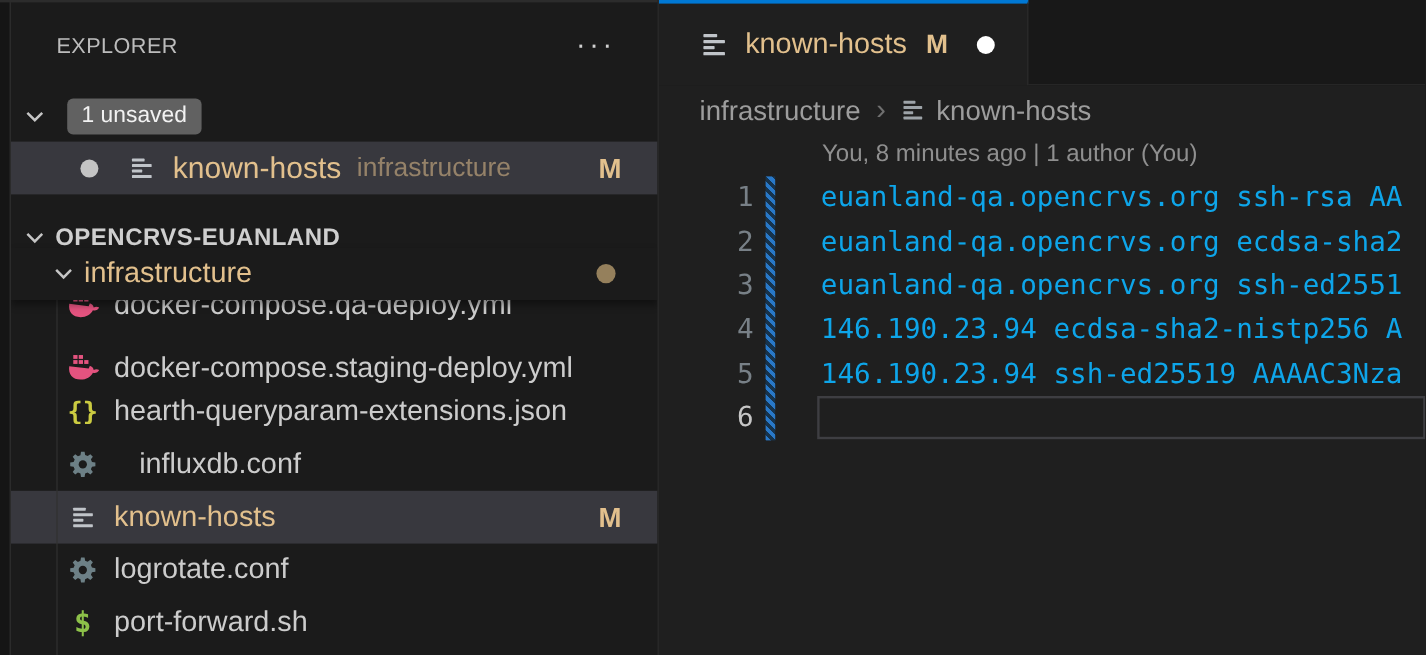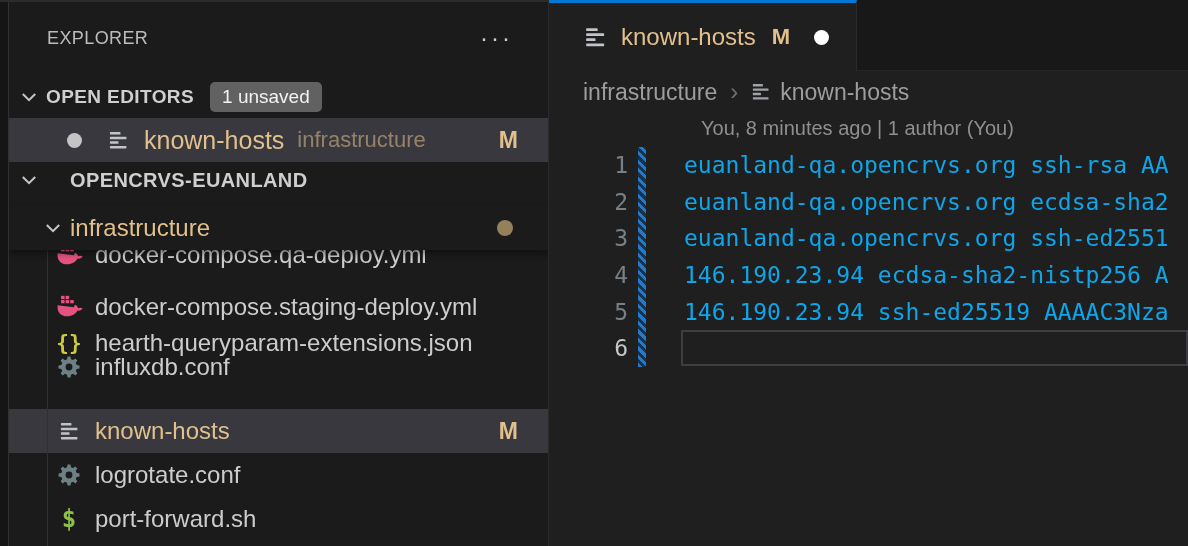--- a/index.html
+++ b/index.html
@@ -17,21 +17,21 @@
   .explorer-header{top:0;height:76px;padding:0 35px 0 38px;font-size:18px;letter-spacing:.4px;color:#bcbcbc;justify-content:space-between;}
   .more{font-size:24px;letter-spacing:3px;color:#d0d0d0;line-height:10px;cursor:pointer;}
   .chev{flex:none;margin-left:9px;}
   .sec-label{margin-left:6px;font-weight:bold;font-size:19px;letter-spacing:.4px;color:#cfcfcf;}
   .badge{margin-left:16px;background:#616161;color:#f2f2f2;font-size:19px;padding:4px 12px;border-radius:5px;}
   .open-ed{top:118px;background:#38383e;}
   .mod-dot{flex:none;width:15px;height:15px;border-radius:50%;background:#c4c4c4;margin-left:58px;}
   .fname{color:#e2c08d;margin-left:12px;white-space:nowrap;}
   .fdesc{color:rgba(226,192,141,.55);font-size:22px;margin-left:13px;white-space:nowrap;}
   .m-badge{position:absolute;right:30px;color:#e2c08d;font-weight:bold;font-size:23px;}
-  .ws-row{top:158px;gap:24px;}
+  .ws-row{top:176px;}
   .sticky{top:206px;background:#1b1b1b;z-index:3;box-shadow:0 4px 6px rgba(0,0,0,.38);}
   .sticky .chev{margin-left:33px;}
   .folder-dot{position:absolute;right:35px;width:16px;height:16px;border-radius:50%;background:#95805c;}
   .file-row{padding-left:46px;}
   .file-ic{flex:none;width:28px;height:28px;display:flex;align-items:center;justify-content:center;margin-right:12px;}
   .file-label{white-space:nowrap;color:#cccccc;}
   .sel{background:#38383e;}
   .sel .file-label{color:#e2c08d;}
   .indent-guide{position:absolute;left:38px;top:250px;bottom:0;width:1px;background:#303030;z-index:2;}
   .glyph-json{font-family:"DejaVu Sans Mono",monospace;font-weight:bold;color:#cbcb41;font-size:21px;}
@@ -42,21 +42,21 @@
   .tabbar{position:absolute;left:0;top:0;width:639px;height:70px;background:#181818;border-bottom:1px solid #262626;box-sizing:content-box;}
   .tab{position:absolute;left:0;top:0;width:308px;height:71px;background:#1f1f1f;border-top:3px solid #0078d4;border-right:1px solid #2b2b2b;
        display:flex;align-items:center;padding-left:32px;box-sizing:border-box;z-index:2;cursor:pointer;}
   .tab .fname{font-size:24px;}
   .tab .m{color:#e2c08d;font-weight:bold;font-size:22px;margin-left:16px;}
   .tab-dot{width:15px;height:15px;border-radius:50%;background:#ffffff;margin-left:24px;cursor:pointer;}
   .breadcrumbs{position:absolute;left:0;top:71px;height:42px;display:flex;align-items:center;padding-left:34px;font-size:23px;color:#9d9d9d;}
   .crumb{cursor:pointer;white-space:nowrap;}
   .crumb-sep{margin:0 13px;color:#6f6f6f;font-size:24px;}
   .crumb-ic{margin-right:9px;display:flex;}
-  .codelens{position:absolute;left:136px;top:117px;font-size:20px;color:#8f8f8f;cursor:pointer;margin-left:16px;}
+  .codelens{position:absolute;left:136px;top:117px;font-size:20px;color:#8f8f8f;cursor:pointer;}
   .code{position:absolute;left:0;top:147px;width:639px;}
   .code-row{display:flex;align-items:center;height:36.6px;font-family:"DejaVu Sans Mono",monospace;}
   .lnum{flex:none;width:79px;text-align:right;font-size:23px;color:#788087;}
   .code-row.active .lnum{color:#c6c6c6;}
   .ctext{padding-left:56px;font-size:23px;color:#0ea5e9;white-space:pre;}
   .gutter-stripe{position:absolute;left:89px;top:147px;width:8px;height:220px;
       background:repeating-linear-gradient(45deg,#2878c8 0 3px,#16334d 3px 6px);}
   .current-line{position:absolute;left:132px;right:0;top:330px;height:36px;border:2px solid #3e3e42;box-sizing:border-box;}
 
   svg{display:block;}
@@ -75,21 +75,20 @@
       <span>EXPLORER</span>
       <span class="more">···</span>
     </div>
 
     <div class="sb-row" style="top:76px;height:42px;">
       <span class="chev">
           <svg width="22" height="22" viewBox="0 0 16 16">
             <path d="M3.5 5.8 8 10.3 12.5 5.8" stroke="#c5c5c5" stroke-width="1.5" fill="none"></path>
           </svg>
         </span>
-      <span class="sec-label">OPEN EDITORS</span>
       <span class="badge">1 unsaved</span>
     </div>
 
     <div class="sb-row open-ed">
       <span class="mod-dot"></span>
       <span class="file-ic" style="margin:0 0 0 22px;">
           <svg width="21" height="21" viewBox="0 0 16 16" fill="#c0c4c9">
             <rect x="1.5" y="1.6" width="8" height="1.9" rx="0.4"></rect>
             <rect x="1.5" y="5.1" width="12.5" height="1.9" rx="0.4"></rect>
             <rect x="1.5" y="8.6" width="6.5" height="1.9" rx="0.4"></rect>
@@ -148,21 +147,21 @@
           </svg>
         </span>
       <span class="file-label">docker-compose.staging-deploy.yml</span>
     </div>
 
     <div class="sb-row file-row" style="top:321px;">
       <span class="file-ic glyph-json">{}</span>
       <span class="file-label">hearth-queryparam-extensions.json</span>
     </div>
 
-    <div class="sb-row file-row" style="top:345px;">
+    <div class="sb-row file-row" style="top:365px;gap:21px;">
       <span class="file-ic">
           <svg width="24" height="24" viewBox="0 0 16 16">
             <path fill="#6d8086" d="M7 1h2l.3 1.8 1.4.6 1.5-1.1 1.4 1.4-1.1 1.5.6 1.4L15 7v2l-1.9.3-.6 1.4 1.1 1.5-1.4 1.4-1.5-1.1-1.4.6L9 15H7l-.3-1.9-1.4-.6-1.5 1.1-1.4-1.4 1.1-1.5-.6-1.4L1 9V7l1.9-.3.6-1.4L2.4 3.8l1.4-1.4 1.5 1.1 1.4-.6z"></path>
             <circle cx="8" cy="8" r="2.3" fill="#1b1b1b"></circle>
           </svg>
         </span>
       <span class="file-label">influxdb.conf</span>
     </div>
 
     <div class="sb-row file-row sel" style="top:409px;">

